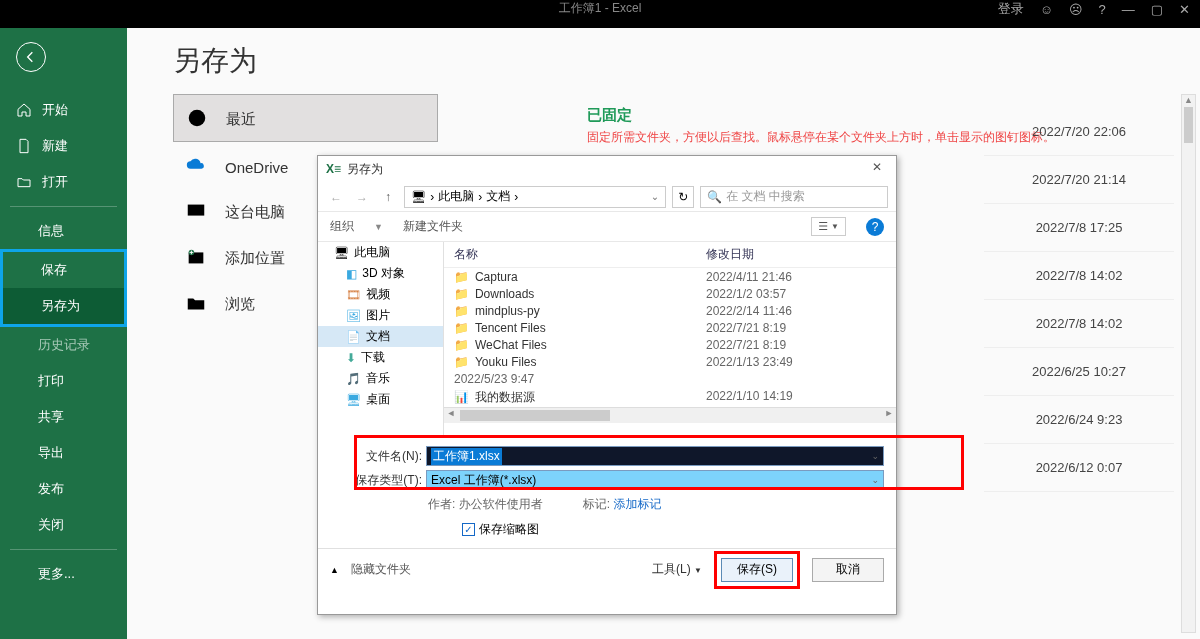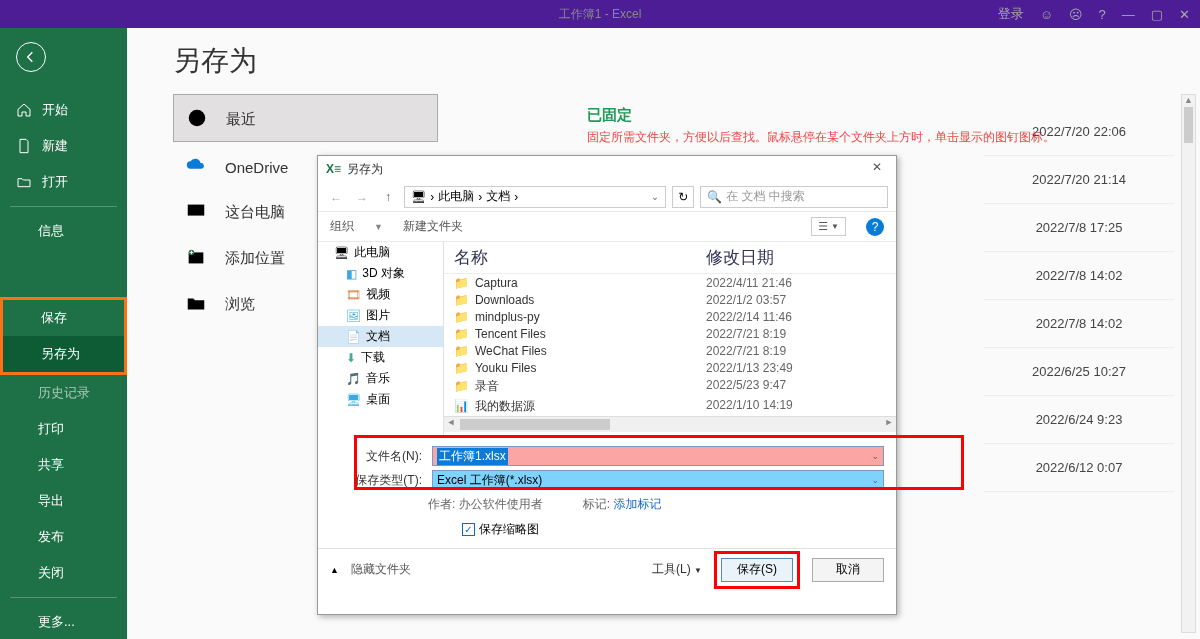--- a/index.html
+++ b/index.html
@@ -1,31 +1,31 @@
 <!DOCTYPE html>
 <html><head>
 <meta charset="utf-8">
 <style>
 * { box-sizing: border-box; margin: 0; padding: 0; font-family: "Microsoft YaHei", "Segoe UI", sans-serif; }
 body { width: 1200px; height: 639px; overflow: hidden; background: #f3f3f3; position: relative; }
 
 
-.titlebar { height: 28px; background: #4c1d95; display: flex; align-items: center; justify-content: center; color: #888; font-size: 12px; position: relative; }
+.titlebar { height: 28px; background: #000000; display: flex; align-items: flex-start; justify-content: center; color: #888; font-size: 12px; position: relative; }
 .titlebar .right-controls { position: absolute; right: 10px; display: flex; gap: 16px; color: #aaa; font-size: 13px; align-items: center; }
 .titlebar .right-controls span { cursor: default; }
 
 
 .green-sidebar { position: absolute; left: 0; top: 28px; width: 127px; bottom: 0; background: #1e7146; color: #fff; padding-top: 14px; }
 .back-circle { width: 30px; height: 30px; border: 1.5px solid #fff; border-radius: 50%; display: flex; align-items: center; justify-content: center; margin-left: 16px; margin-bottom: 20px; cursor: pointer; }
 .back-circle svg { width: 16px; height: 16px; fill: #fff; }
 .gs-item { display: flex; align-items: center; gap: 10px; padding: 9px 16px; font-size: 13px; cursor: pointer; }
 .gs-item .ico { width: 16px; height: 16px; }
 .gs-item.indent { padding-left: 38px; }
 .gs-divider { height: 1px; background: rgba(255,255,255,0.25); margin: 6px 10px; }
-.gs-redbox { border: 3px solid #f97316; margin-top: 48px; }
+.gs-redbox { border: 3px solid #0ea5e9; }
 
 
 .main { position: absolute; left: 127px; right: 0; top: 28px; bottom: 0; background: #fafafa; }
 .main h1 { font-size: 28px; font-weight: 400; color: #333; padding: 14px 0 12px 46px; }
 
 .save-locations { position: absolute; left: 46px; top: 66px; width: 265px; }
 .loc-item { display: flex; align-items: flex-end; gap: 18px; padding: 12px 12px; font-size: 15px; color: #333; cursor: pointer; }
 .loc-item.selected { background: #e2e0e0; border: 1px solid #aaa; }
 .loc-item .loc-ico { width: 22px; height: 22px; color: #555; }
 
@@ -59,36 +59,36 @@
 .dlg-toolbar .help { width: 18px; height: 18px; border-radius: 50%; background: #0a7bd6; color: #fff; font-size: 12px; text-align: center; line-height: 18px; }
 
 .dlg-body { display: flex; height: 196px; position: relative; }
 .dlg-tree { width: 126px; border-right: 1px solid #e0e0e0; font-size: 12px; overflow: hidden; }
 .tree-item { display: flex; align-items: center; gap: 5px; padding: 2px 6px 2px 16px; cursor: pointer; }
 .tree-item.l2 { padding-left: 28px; }
 .tree-item.sel { background: #d6e8f6; }
 .tree-ico { font-size: 12px; }
 
 .dlg-files { flex: 1; position: relative; }
-.files-header { display: flex; font-size: 17px; color: #335; padding: 4px 10px; border-bottom: 1px solid #eee; }
+.files-header { display: flex; font-size: 12px; color: #335; padding: 4px 10px; border-bottom: 1px solid #eee; }
 .files-header .col-name { flex: 1.4; }
 .files-header .col-date { flex: 1; }
 .file-item { display: flex; font-size: 12px; color: #333; padding: 1.5px 10px; cursor: pointer; }
 .file-item .fico { margin-right: 6px; color: #f0c674; }
 .file-item .col-name { flex: 1.4; }
 .file-item .col-date { flex: 1; color: #666; }
 .dlg-hscroll { height: 16px; background: #f0f0f0; border-top: 1px solid #ddd; display: flex; }
 .dlg-hscroll .hthumb { width: 150px; background: #ccc; margin: 2px; }
 
 .dlg-fields-wrap { position: relative; }
 .redbox2 { position: absolute; left: 36px; top: -3px; width: 610px; height: 55px; border: 3px solid #ff0000; pointer-events: none; z-index: 5; }
 .dlg-fields { padding: 8px 12px 4px; font-size: 12px; }
-.fld-row { display: flex; align-items: center; gap: 10px; margin-bottom: 4px; }
+.fld-row { display: flex; align-items: center; gap: 4px; margin-bottom: 4px; }
 .fld-row label { width: 92px; text-align: right; color: #333; }
-.fld-row .inp { flex: 1; border: 1px solid #7a9bc0; height: 20px; padding: 0 4px; display: flex; align-items: center; background: #fca5a5; position: relative; }
+.fld-row .inp { flex: 1; border: 1px solid #7a9bc0; height: 20px; padding: 0 4px; display: flex; align-items: center; background: #0f172a; position: relative; }
 .fld-row .inp .dd-caret { position: absolute; right: 4px; color: #666; font-size: 9px; }
 .meta-row { display: flex; gap: 40px; padding: 2px 0 2px 98px; font-size: 12px; color: #666; }
 .meta-row .link { color: #1468c7; cursor: pointer; margin-top: 45px; }
 .chk-row { padding: 6px 0 6px 132px; font-size: 12px; display: flex; align-items: center; gap: 4px; }
 .chk-row .cbox { width: 13px; height: 13px; border: 1px solid #1468c7; color: #1468c7; font-size: 10px; text-align: center; line-height: 12px; }
 
 .dlg-footer { height: 42px; border-top: 1px solid #e0e0e0; display: flex; align-items: center; padding: 0 12px; gap: 12px; font-size: 12px; }
 .dlg-footer .hide-folders { color: #555; cursor: pointer; }
 .dlg-footer .spacer { flex: 1; }
 .dlg-footer .tools { color: #333; }
@@ -332,21 +332,20 @@
           </div>
           <div class="file-item">
             <div class="col-name"><span class="fico">📁</span><span>WeChat Files</span></div>
             <div class="col-date">2022/7/21 8:19</div>
           </div>
           <div class="file-item">
             <div class="col-name"><span class="fico">📁</span><span>Youku Files</span></div>
             <div class="col-date">2022/1/13 23:49</div>
           </div>
           <div class="file-item">
-            <div class="col-name"><span class="fico">📁</span><span>录音</span></div>
             <div class="col-date">2022/5/23 9:47</div>
           </div>
           <div class="file-item">
             <div class="col-name"><span class="fico">📊</span><span>我的数据源</span></div>
             <div class="col-date">2022/1/10 14:19</div>
           </div>
         </div>
       <div class="dlg-hscroll">
         <span style="width:14px;text-align:center;font-size:9px;color:#888">◄</span>
         <div class="hthumb"></div>

